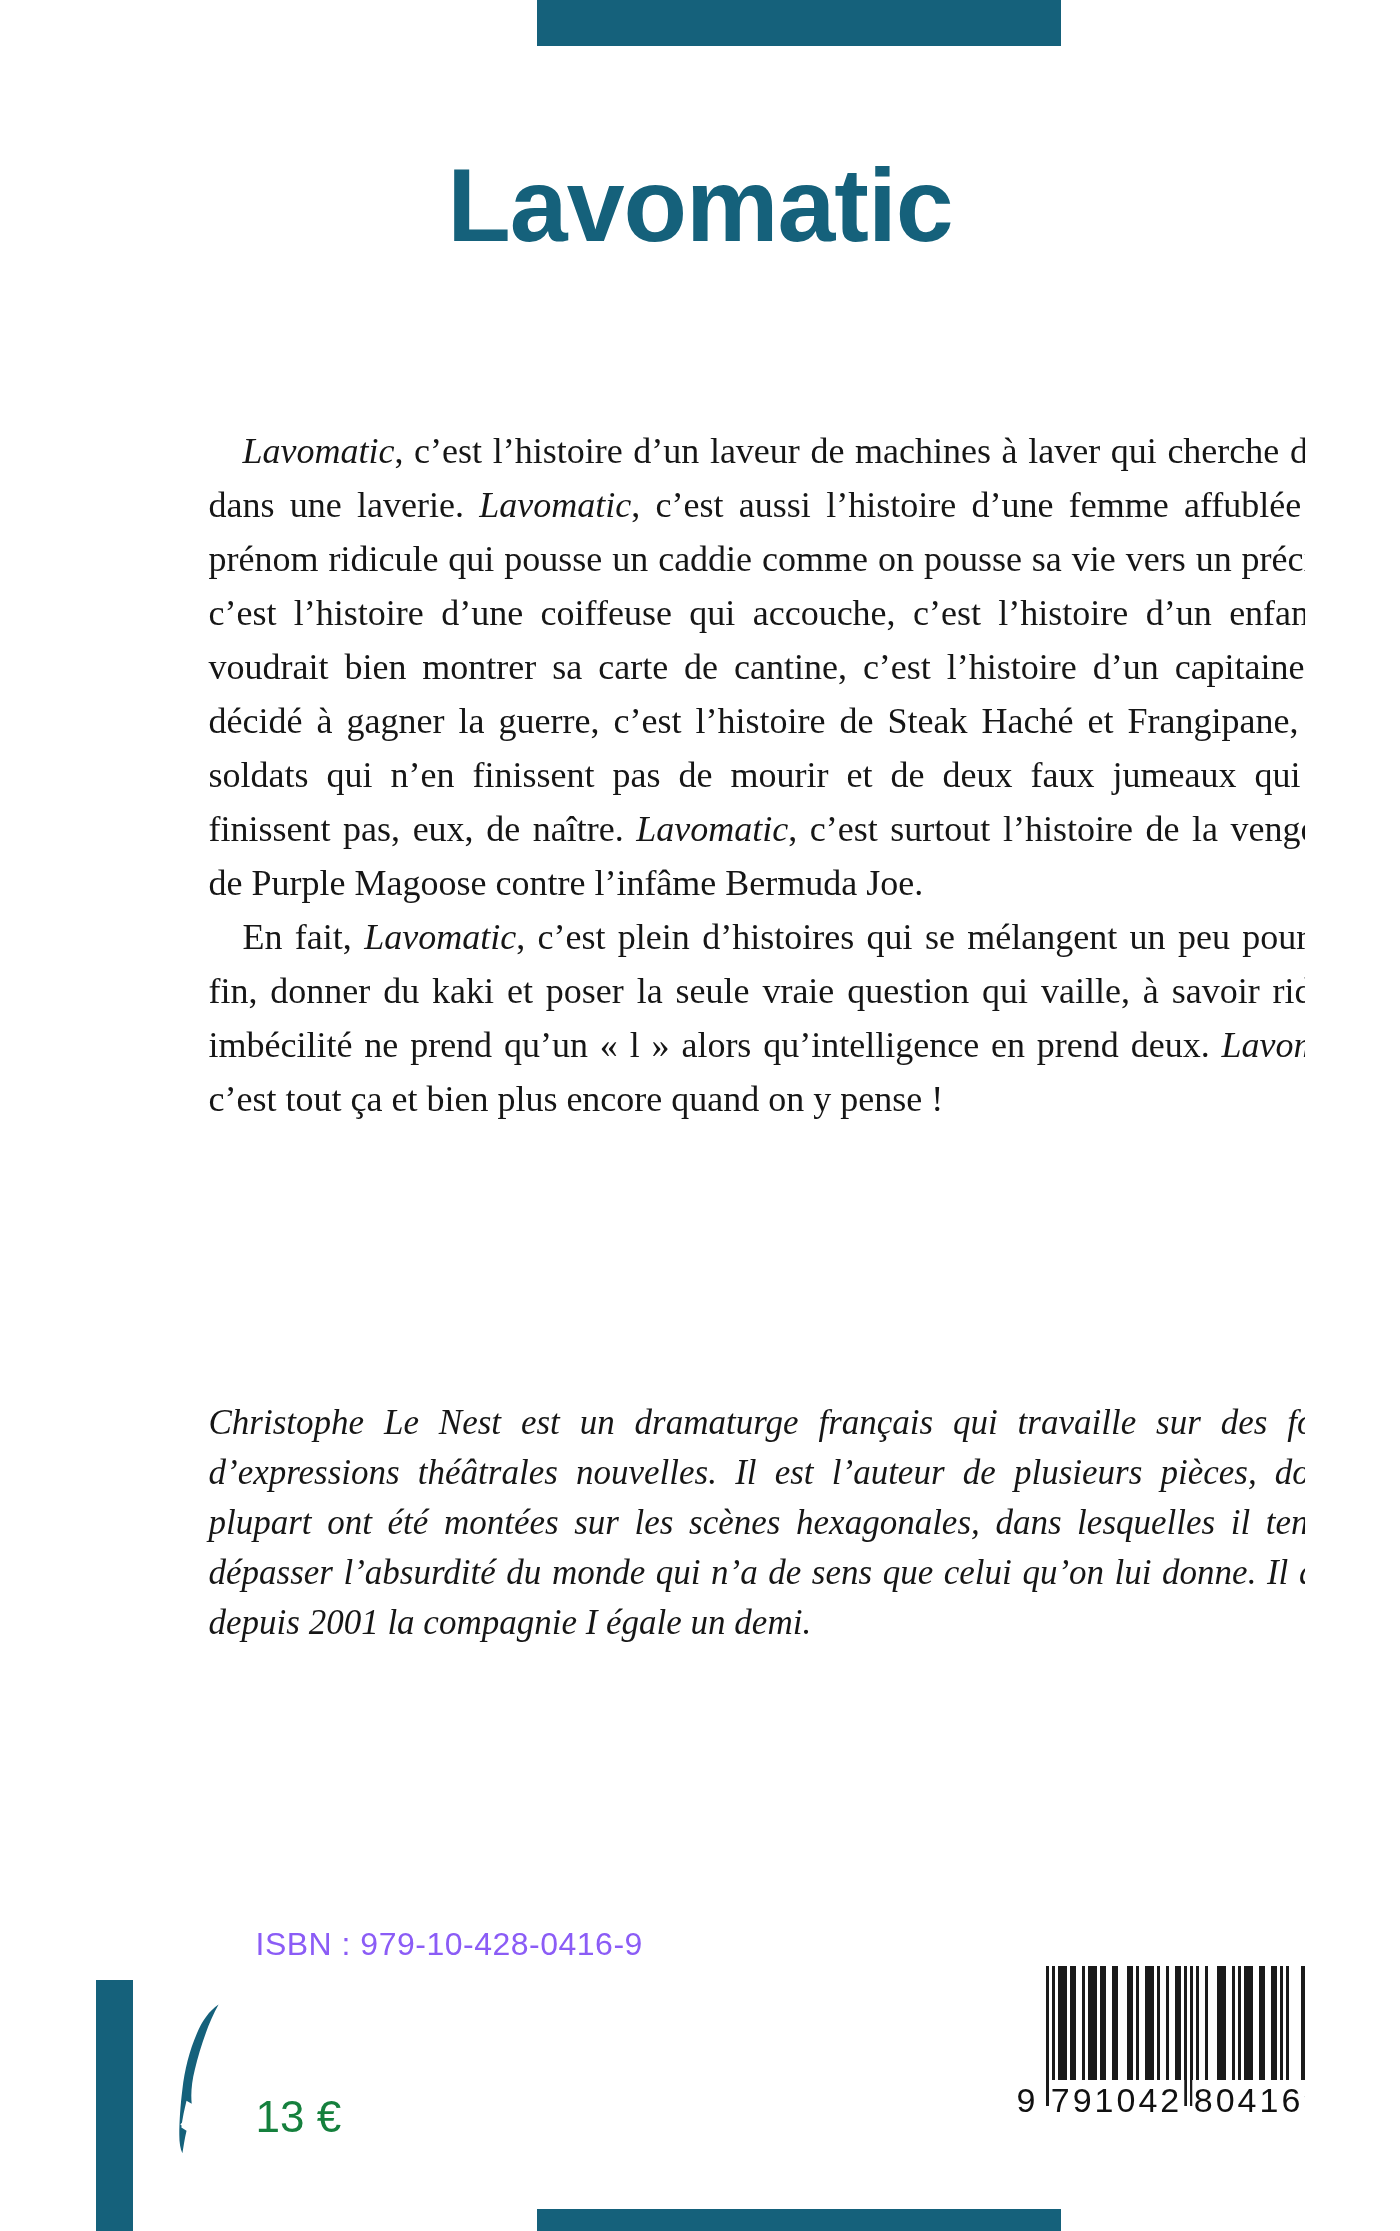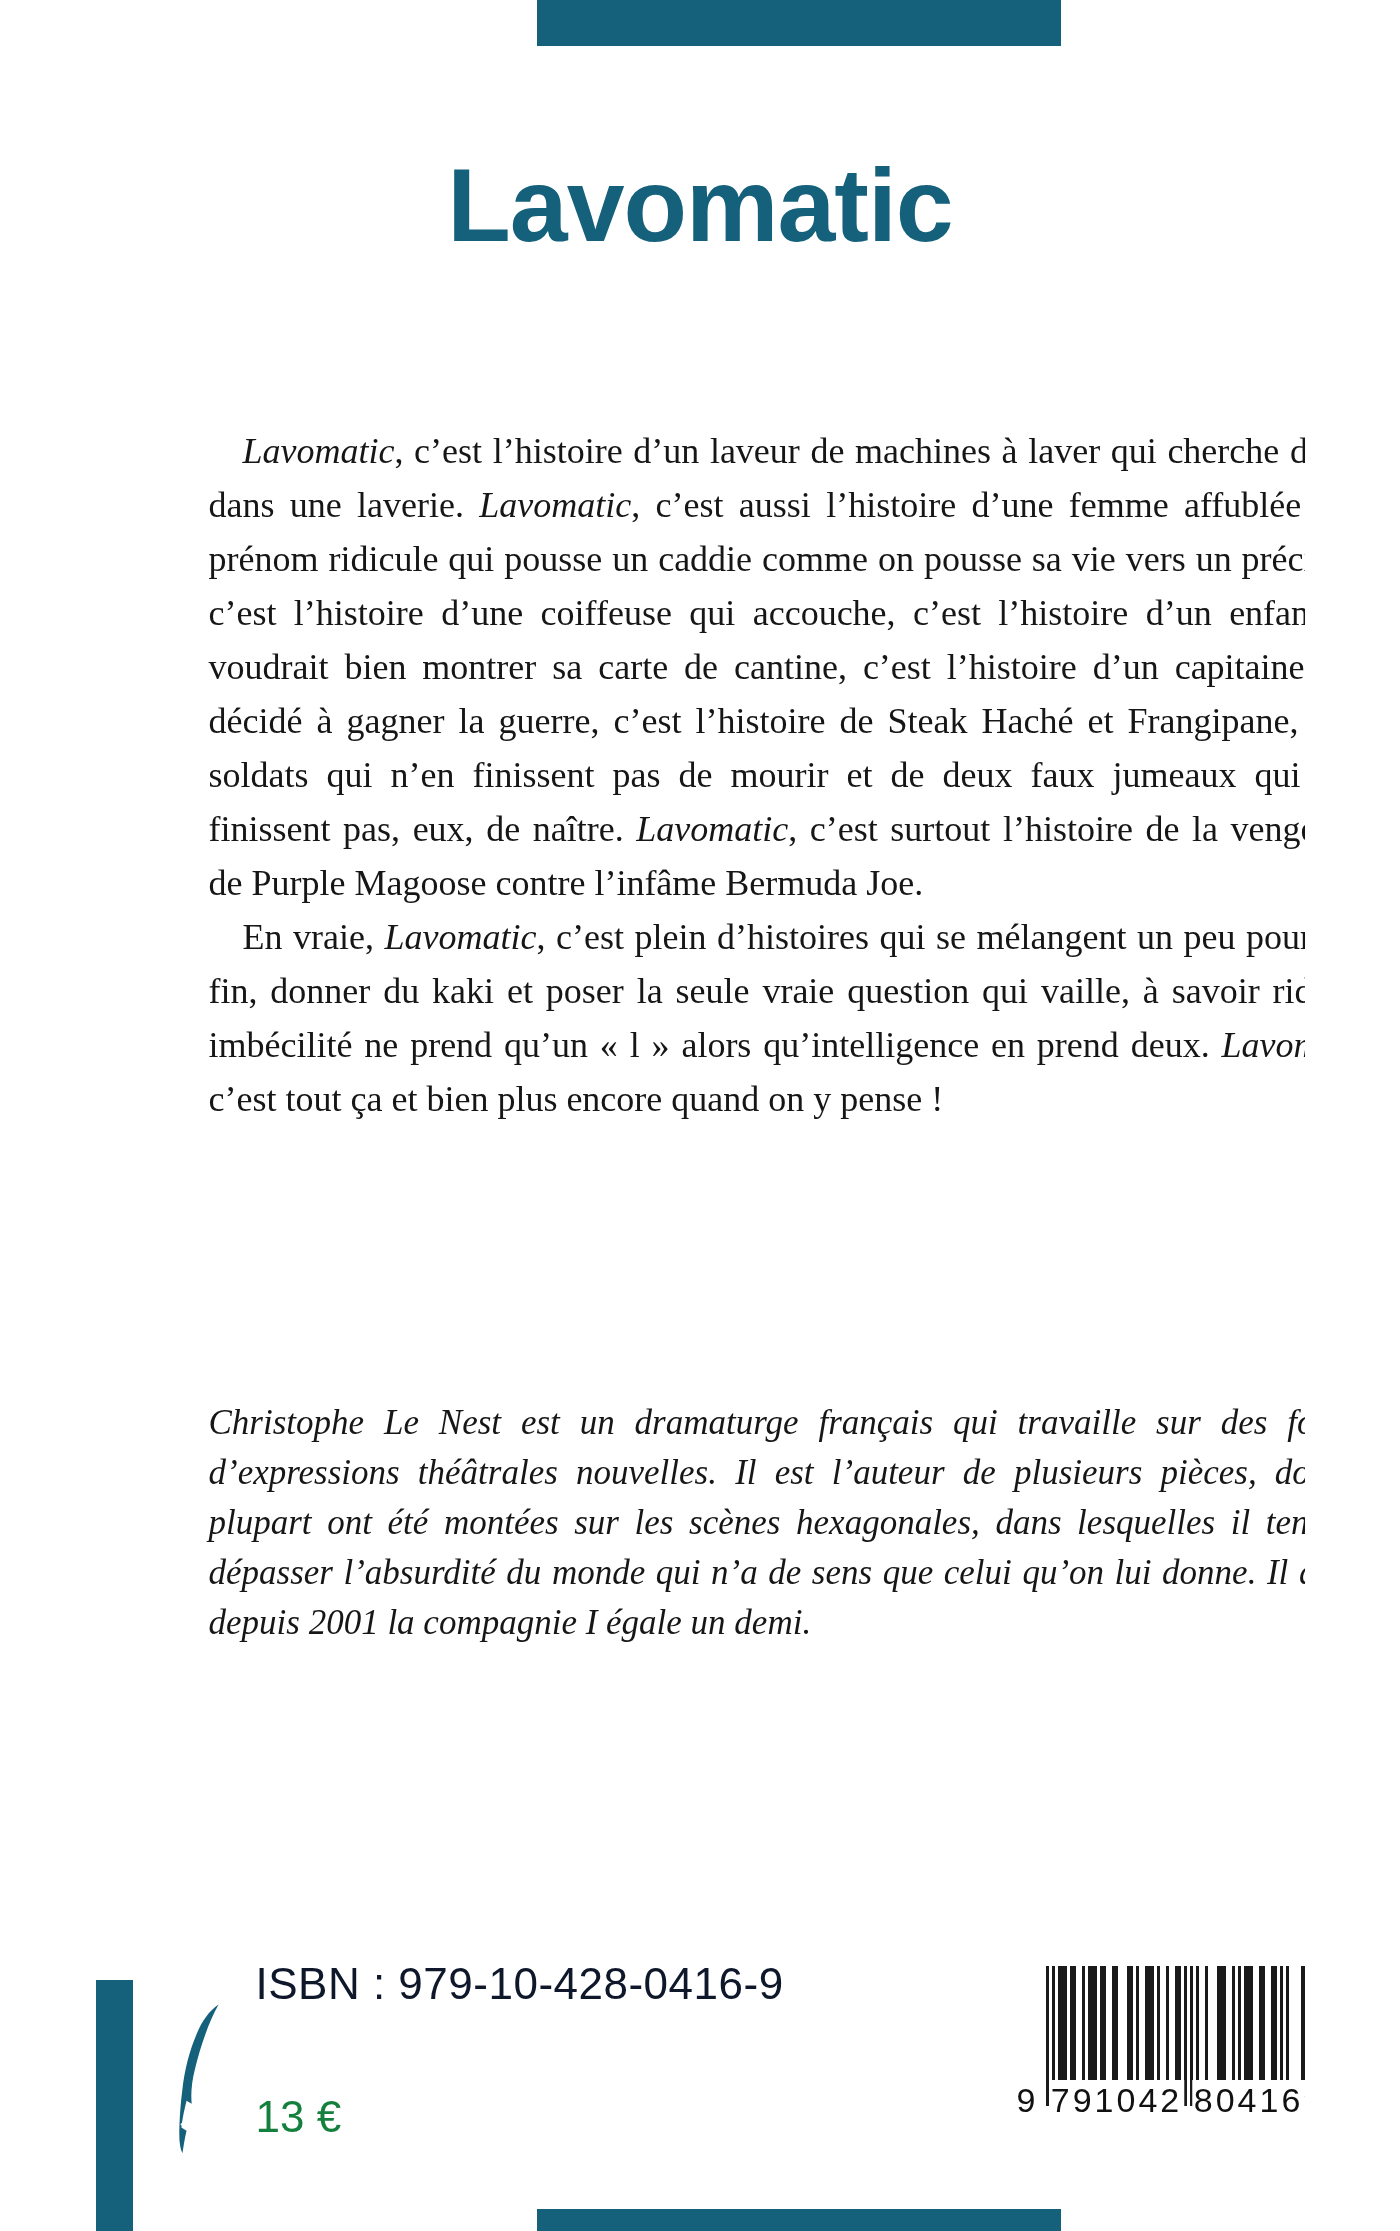--- a/index.html
+++ b/index.html
@@ -48,24 +48,24 @@
     text-align:justify;
   }
   .credit{
     position:absolute;left:113px;top:1812px;width:1000px;
     font-size:30px;line-height:38px;
   }
   .feather{
     position:absolute;left:74px;top:2001px;width:62px;height:158px;
   }
   .isbn{
-    position:absolute;left:160px;top:1964px;
+    position:absolute;left:160px;top:1924px;
     font-family:"Liberation Sans", sans-serif;
-    font-size:44px;line-height:40px;
-    color:#0f172a;
+    font-size:32px;line-height:40px;
+    color:#8b5cf6;
     letter-spacing:0.5px;
   }
   .price{
     position:absolute;left:160px;top:2092px;
     font-family:"Liberation Sans", sans-serif;
     font-size:44px;line-height:50px;
     color:#15803d;
   }
   .barcode{
     position:absolute;left:920px;top:1966px;width:315px;height:160px;
@@ -91,21 +91,21 @@
 <body>
 
 <div class="page">
 
   <div class="top-bar accent"></div>
 
   <h1 class="title">Lavomatic</h1>
 
   <div class="synopsis">
     <p><span class="it">Lavomatic</span><span>, c’est l’histoire d’un laveur de machines à laver qui cherche du feu dans une laverie. </span><span class="it">Lavomatic</span><span>, c’est aussi l’histoire d’une femme affublée d’un prénom ridicule qui pousse un caddie comme on pousse sa vie vers un précipice, c’est l’histoire d’une coiffeuse qui accouche, c’est l’histoire d’un enfant qui voudrait bien montrer sa carte de cantine, c’est l’histoire d’un capitaine bien décidé à gagner la guerre, c’est l’histoire de Steak Haché et Frangipane, deux soldats qui n’en finissent pas de mourir et de deux faux jumeaux qui n’en finissent pas, eux, de naître. </span><span class="it">Lavomatic</span><span>, c’est surtout l’histoire de la vengeance de Purple Magoose contre l’infâme Bermuda Joe.</span></p>
-    <p><span>En vraie, </span><span class="it">Lavomatic</span><span>, c’est plein d’histoires qui se mélangent un peu pour, à la fin, donner du kaki et poser la seule vraie question qui vaille, à savoir ridicule imbécilité ne prend qu’un « l » alors qu’intelligence en prend deux. </span><span class="it">Lavomatic</span><span>, c’est tout ça et bien plus encore quand on y pense !</span></p>
+    <p><span>En fait, </span><span class="it">Lavomatic</span><span>, c’est plein d’histoires qui se mélangent un peu pour, à la fin, donner du kaki et poser la seule vraie question qui vaille, à savoir ridicule imbécilité ne prend qu’un « l » alors qu’intelligence en prend deux. </span><span class="it">Lavomatic</span><span>, c’est tout ça et bien plus encore quand on y pense !</span></p>
   </div>
 
   <div class="bio">Christophe Le Nest est un dramaturge français qui travaille sur des formes d’expressions théâtrales nouvelles. Il est l’auteur de plusieurs pièces, dont la plupart ont été montées sur les scènes hexagonales, dans lesquelles il tente de dépasser l’absurdité du monde qui n’a de sens que celui qu’on lui donne. Il dirige depuis 2001 la compagnie I égale un demi.</div>
 
 
   <div class="left-bar accent"></div>
 
   <svg class="feather" viewBox="0 0 60 150" aria-hidden="true">
     <path fill="#15617b" d="M47 2
       C38 8 31 18 26 30

